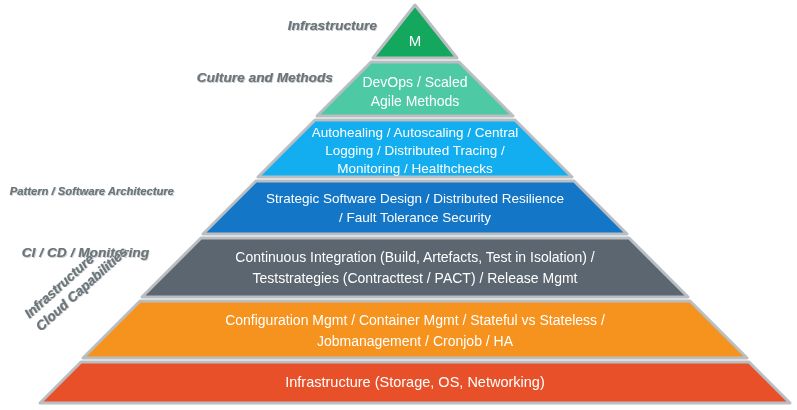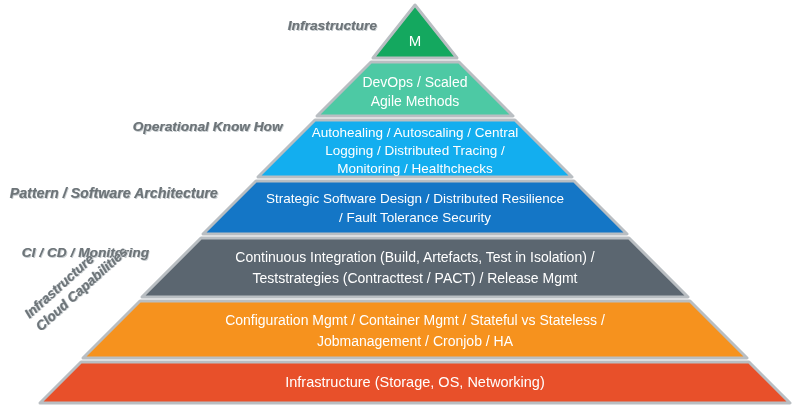--- a/index.html
+++ b/index.html
@@ -94,24 +94,24 @@
     </g>
 
     <g>
       <polygon points="81,362 749,362 790,403 40,403" fill="#e8502a" stroke="#b9bec2" stroke-width="3" stroke-linejoin="round"></polygon>
       <text class="tier-label-text" x="415" y="383" font-size="14.5">Infrastructure (Storage, OS, Networking)</text>
     </g>
   </svg>
 
   <div class="side-label" style="left:288px; top:18px; font-size:13.5px;">Infrastructure</div>
 
+  <div class="side-label" style="left:197px; top:70px; font-size:13.5px;">Culture and Methods</div>
 
-  <div class="side-label" style="left:133px; top:119px; font-size:13.5px;">Operational Know How</div>
 
-  <div class="side-label" style="left:10px; top:185px; font-size:14px;">Pattern / Software Architecture</div>
+  <div class="side-label" style="left:10px; top:185px; font-size:11px;">Pattern / Software Architecture</div>
 
   <div class="side-label" style="left:22px; top:245px; font-size:13.5px;">CI / CD / Monitoring</div>
 
   <div class="side-label-rot" style="left:18px; top:300px; font-size:13.5px; transform: rotate(-42deg) translate(-4px, 10px);">
     <div>Infrastructure</div>
     <div>Cloud  Capabilities</div>
   </div>
 
 </div>
 

